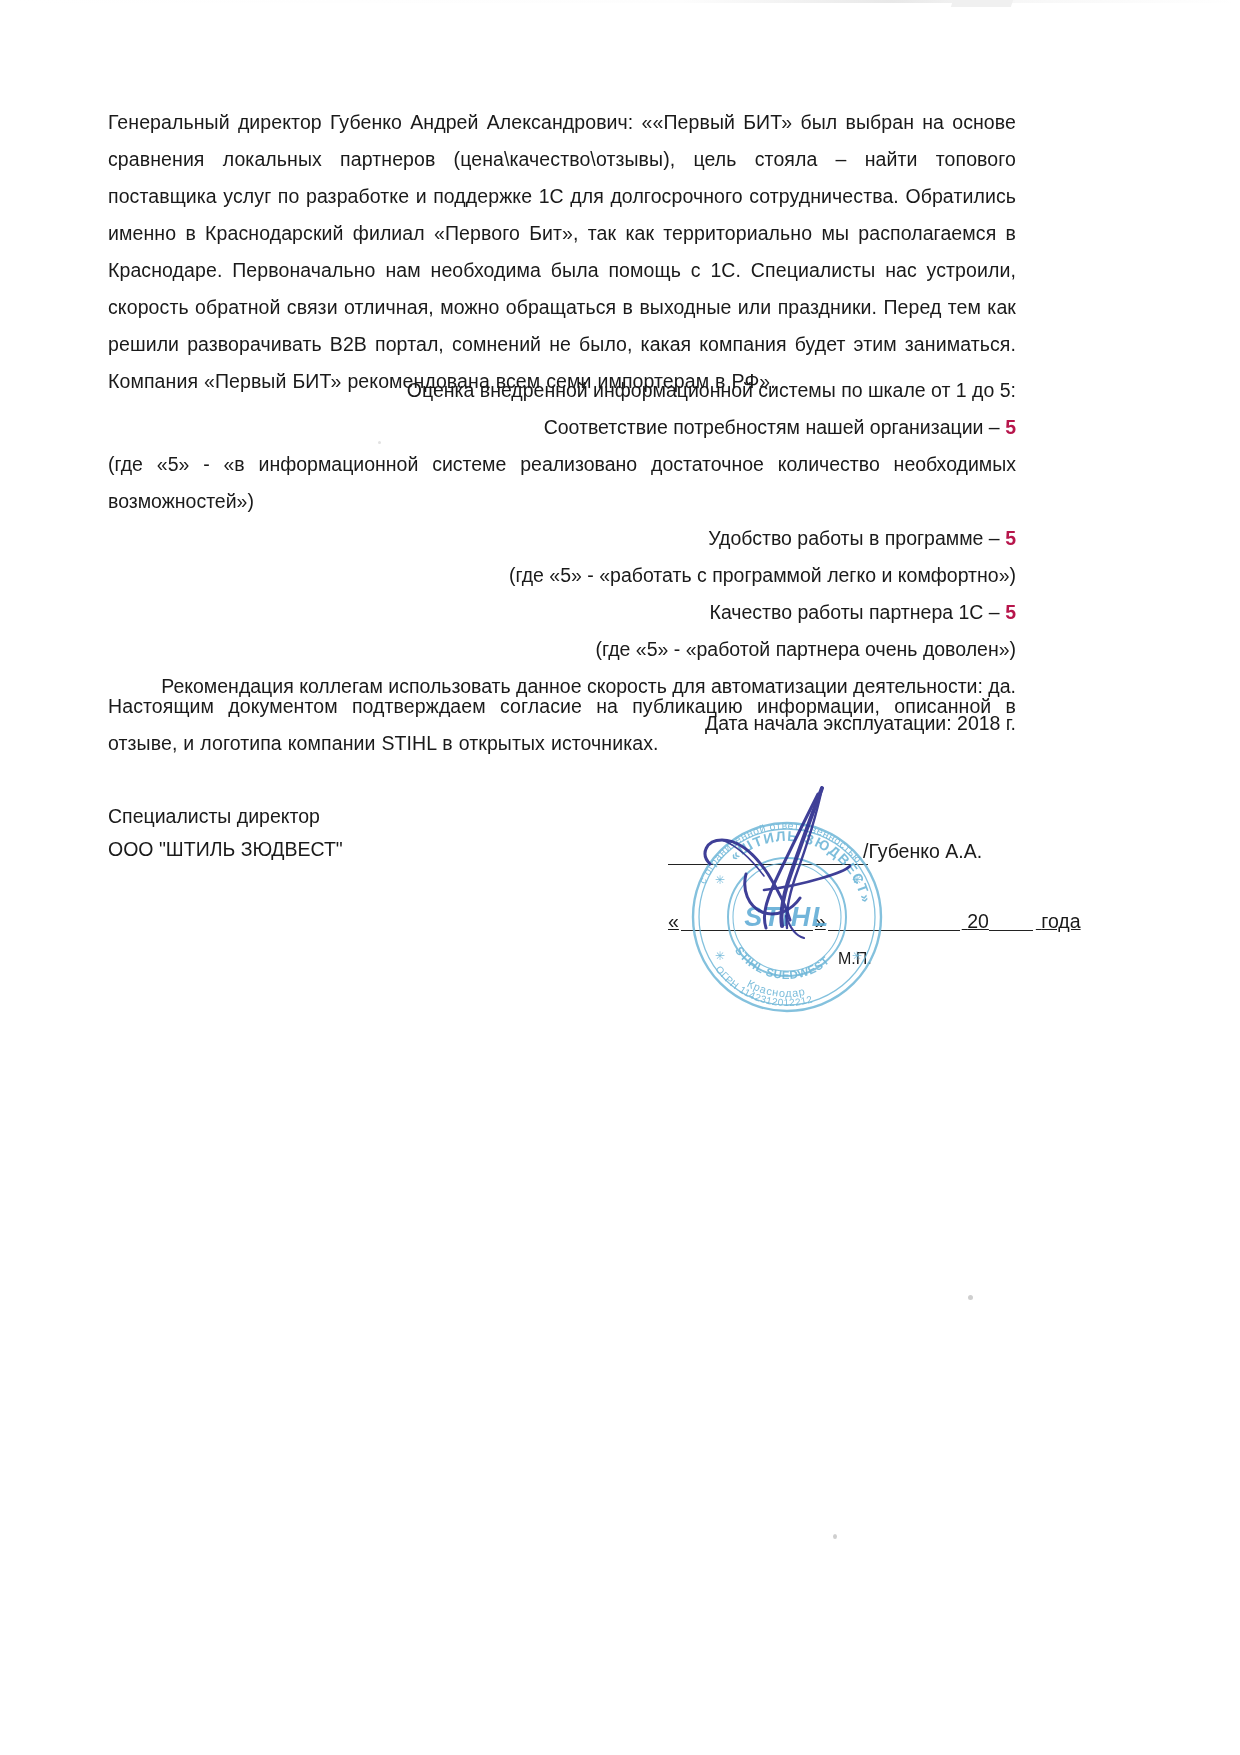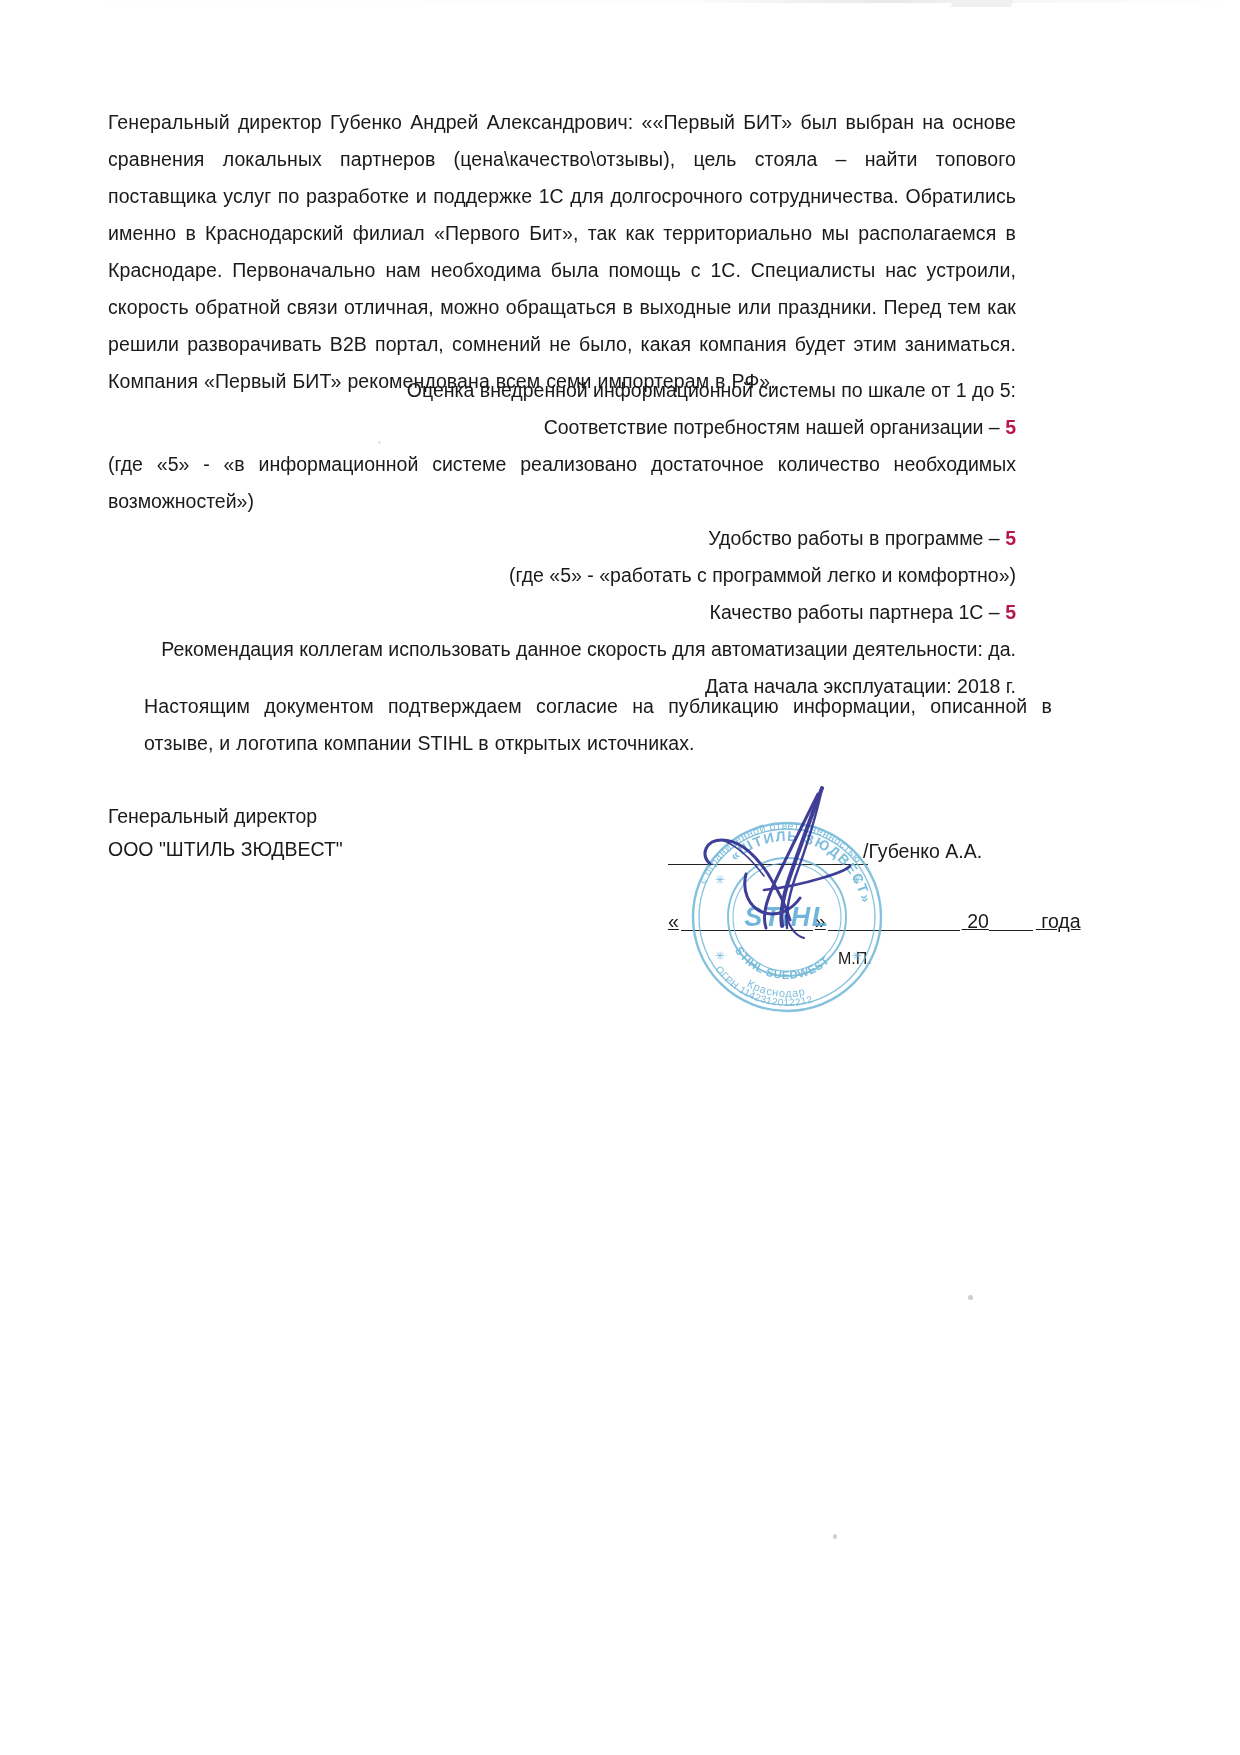--- a/index.html
+++ b/index.html
@@ -45,21 +45,21 @@
     margin: 0 0 0 0;
     font-size: 19.5px;
     line-height: 37px;
     text-align: justify;
     text-justify: inter-word;
     letter-spacing: 0.1px;
     word-spacing: 0.4px;
   }
   .blk-intro { top: 104px; }
   .blk-ratings { top: 372px; }
-  .blk-consent { top: 688px; margin-left: 36px; }
+  .blk-consent { top: 688px; }
   .rating-line {
     font-size: 19.5px;
     line-height: 37px;
     text-align: right;
     margin: 0;
     white-space: nowrap;
   }
   .rating-line.wrap { white-space: normal; text-align: justify; }
   .score {
     color: #b7154b;
@@ -171,33 +171,34 @@
 
     <p class="rating-line">Оценка внедренной информационной системы по шкале от 1 до 5:</p>
 
     <p class="rating-line"><span>Соответствие потребностям нашей организации – </span><span class="score">5</span></p>
     <p class="rating-line wrap">(где «5» - «в информационной системе реализовано достаточное количество необходимых возможностей»)</p>
 
     <p class="rating-line"><span>Удобство работы в программе – </span><span class="score">5</span></p>
     <p class="rating-line">(где «5» - «работать с программой легко и комфортно»)</p>
 
     <p class="rating-line"><span>Качество работы партнера 1С – </span><span class="score">5</span></p>
+    <p class="rating-line">(где «5» - «работой партнера очень доволен»)</p>
 
     <p class="rating-line">Рекомендация коллегам использовать данное скорость для автоматизации деятельности: да.</p>
     <p class="rating-line">Дата начала эксплуатации: 2018 г.</p>
   </div>
 
   <div class="body-text blk-consent">
     <p class="para">Настоящим документом подтверждаем согласие на публикацию информации, описанной в отзыве, и логотипа компании STIHL в открытых источниках.</p>
   </div>
 
   <div class="sig-block">
 
     <div class="sig-left">
-      <div>Генеральный директор</div>
+      <div>Специалисты директор</div>
       <div>ООО "ШТИЛЬ ЗЮДВЕСТ"</div>
     </div>
 
     <div class="sig-right">
       <div class="sig-line-row">
         <span class="sig-rule"></span>
         <span class="sig-name">/Губенко А.А.</span>
       </div>
 
       <div class="date-row">

